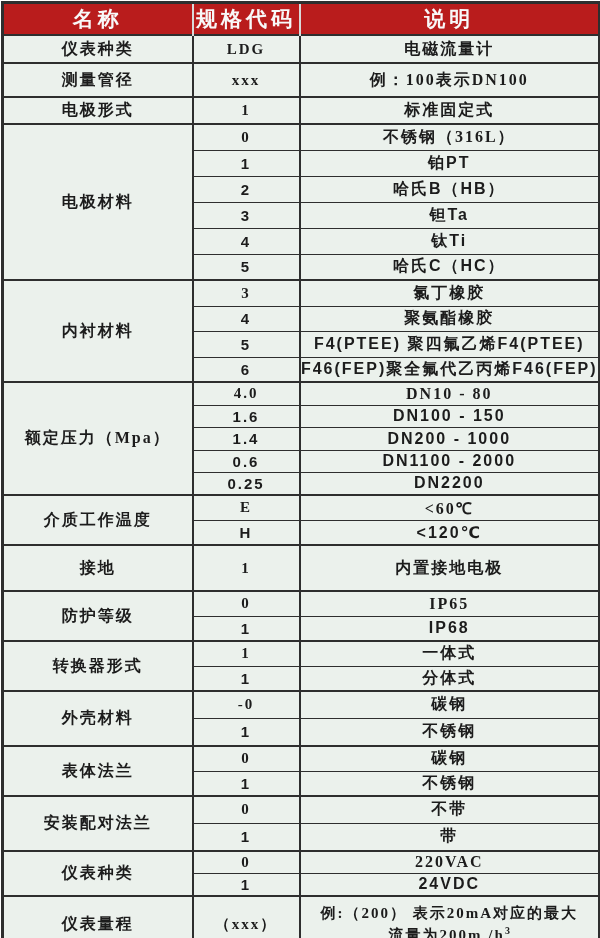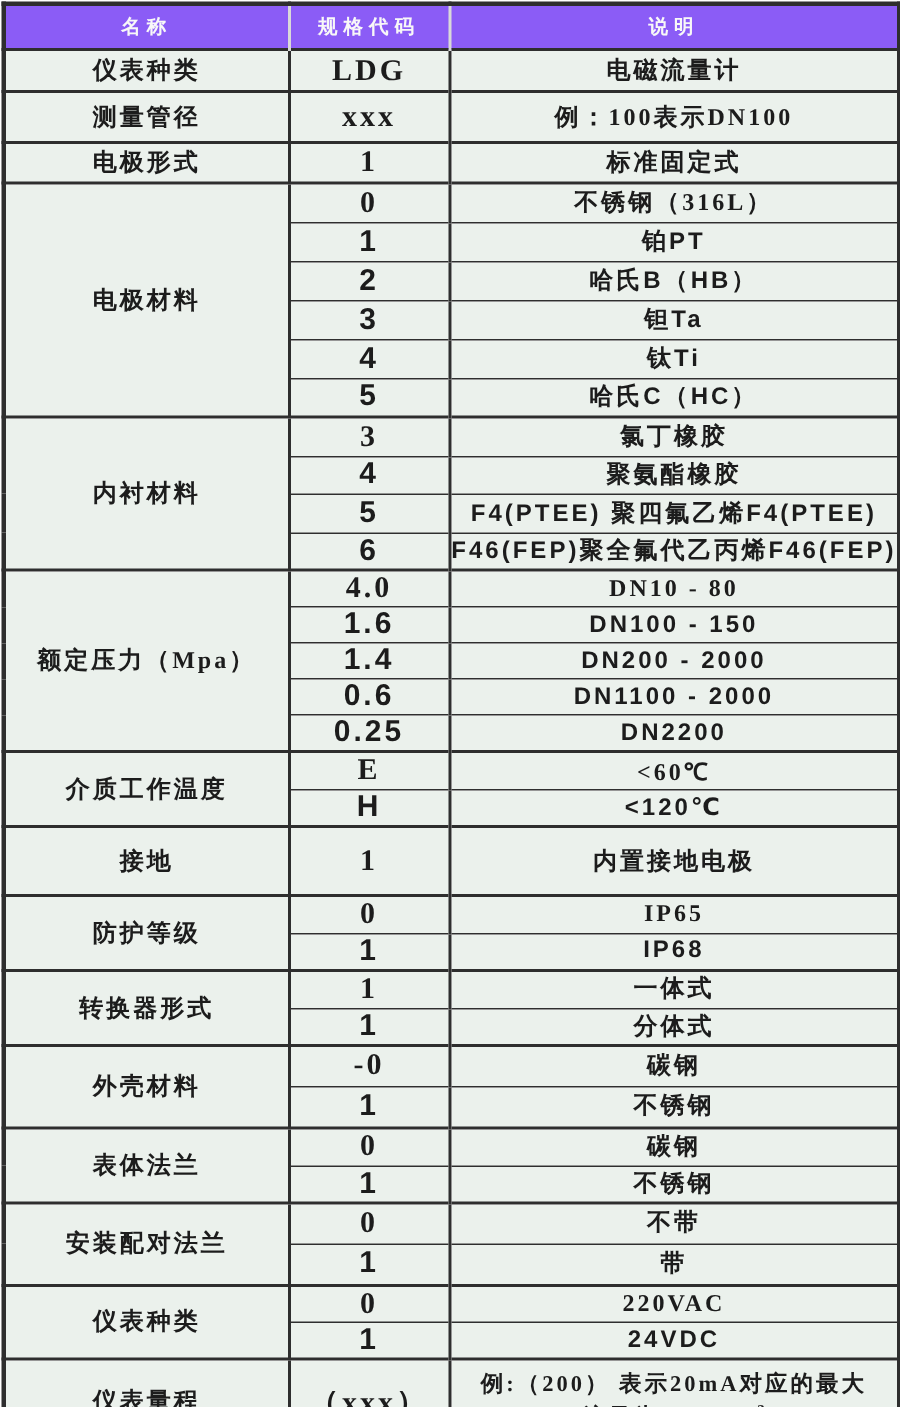--- a/index.html
+++ b/index.html
@@ -15,23 +15,23 @@
   }
   table.spec {
     position: absolute;
     top: 1px; left: 1px;
     width: 597px;
     border-collapse: collapse;
     table-layout: fixed;
     border: 3px solid #2e2e2e;
   }
   th {
-    background: #8b5cf6;
+    background: #b91c1c;
     color: #f8f8f8;
-    font-size: 13px;
+    font-size: 21px;
     font-weight: bold;
     letter-spacing: 4px;
     height: 26px;
     text-align: center;
     vertical-align: middle;
     border-left: 2px solid #d9d9d9;
   }
   th:first-child { border-left: none; }
   td {
     background: #ebf1ec;
@@ -42,21 +42,21 @@
     text-align: center;
     vertical-align: middle;
     border: 2px solid #2e2e2e;
     border-top-width: 1px;
     border-bottom-width: 1px;
     padding: 0;
     overflow: hidden;
     white-space: nowrap;
   }
   tr.sec > td { border-top-width: 2px; font-family: Liberation Serif, serif; }
-  td.code { font-size: 20px; }
+  td.code { font-size: 15px; }
   td.desc2 { white-space: normal; line-height: 1.45; font-size: 15px; }
   .sup { font-size: 10px; vertical-align: super; letter-spacing: 0; }
 </style>
 </head>
 <body>
 
 <div class="page">
   <table class="spec">
     <colgroup>
       <col style="width:190px">
@@ -137,21 +137,21 @@
       <td class="name" rowspan="5">额定压力（Mpa）</td>
       <td class="code">4.0</td>
       <td class="desc">DN10 - 80</td>
     </tr>
     <tr style="height:22px">
       <td class="code">1.6</td>
       <td class="desc">DN100 - 150</td>
     </tr>
     <tr style="height:23px">
       <td class="code">1.4</td>
-      <td class="desc">DN200 - 2000</td>
+      <td class="desc">DN200 - 1000</td>
     </tr>
     <tr style="height:22px">
       <td class="code">0.6</td>
       <td class="desc">DN1100 - 2000</td>
     </tr>
     <tr style="height:23px">
       <td class="code">0.25</td>
       <td class="desc">DN2200</td>
     </tr>
 

